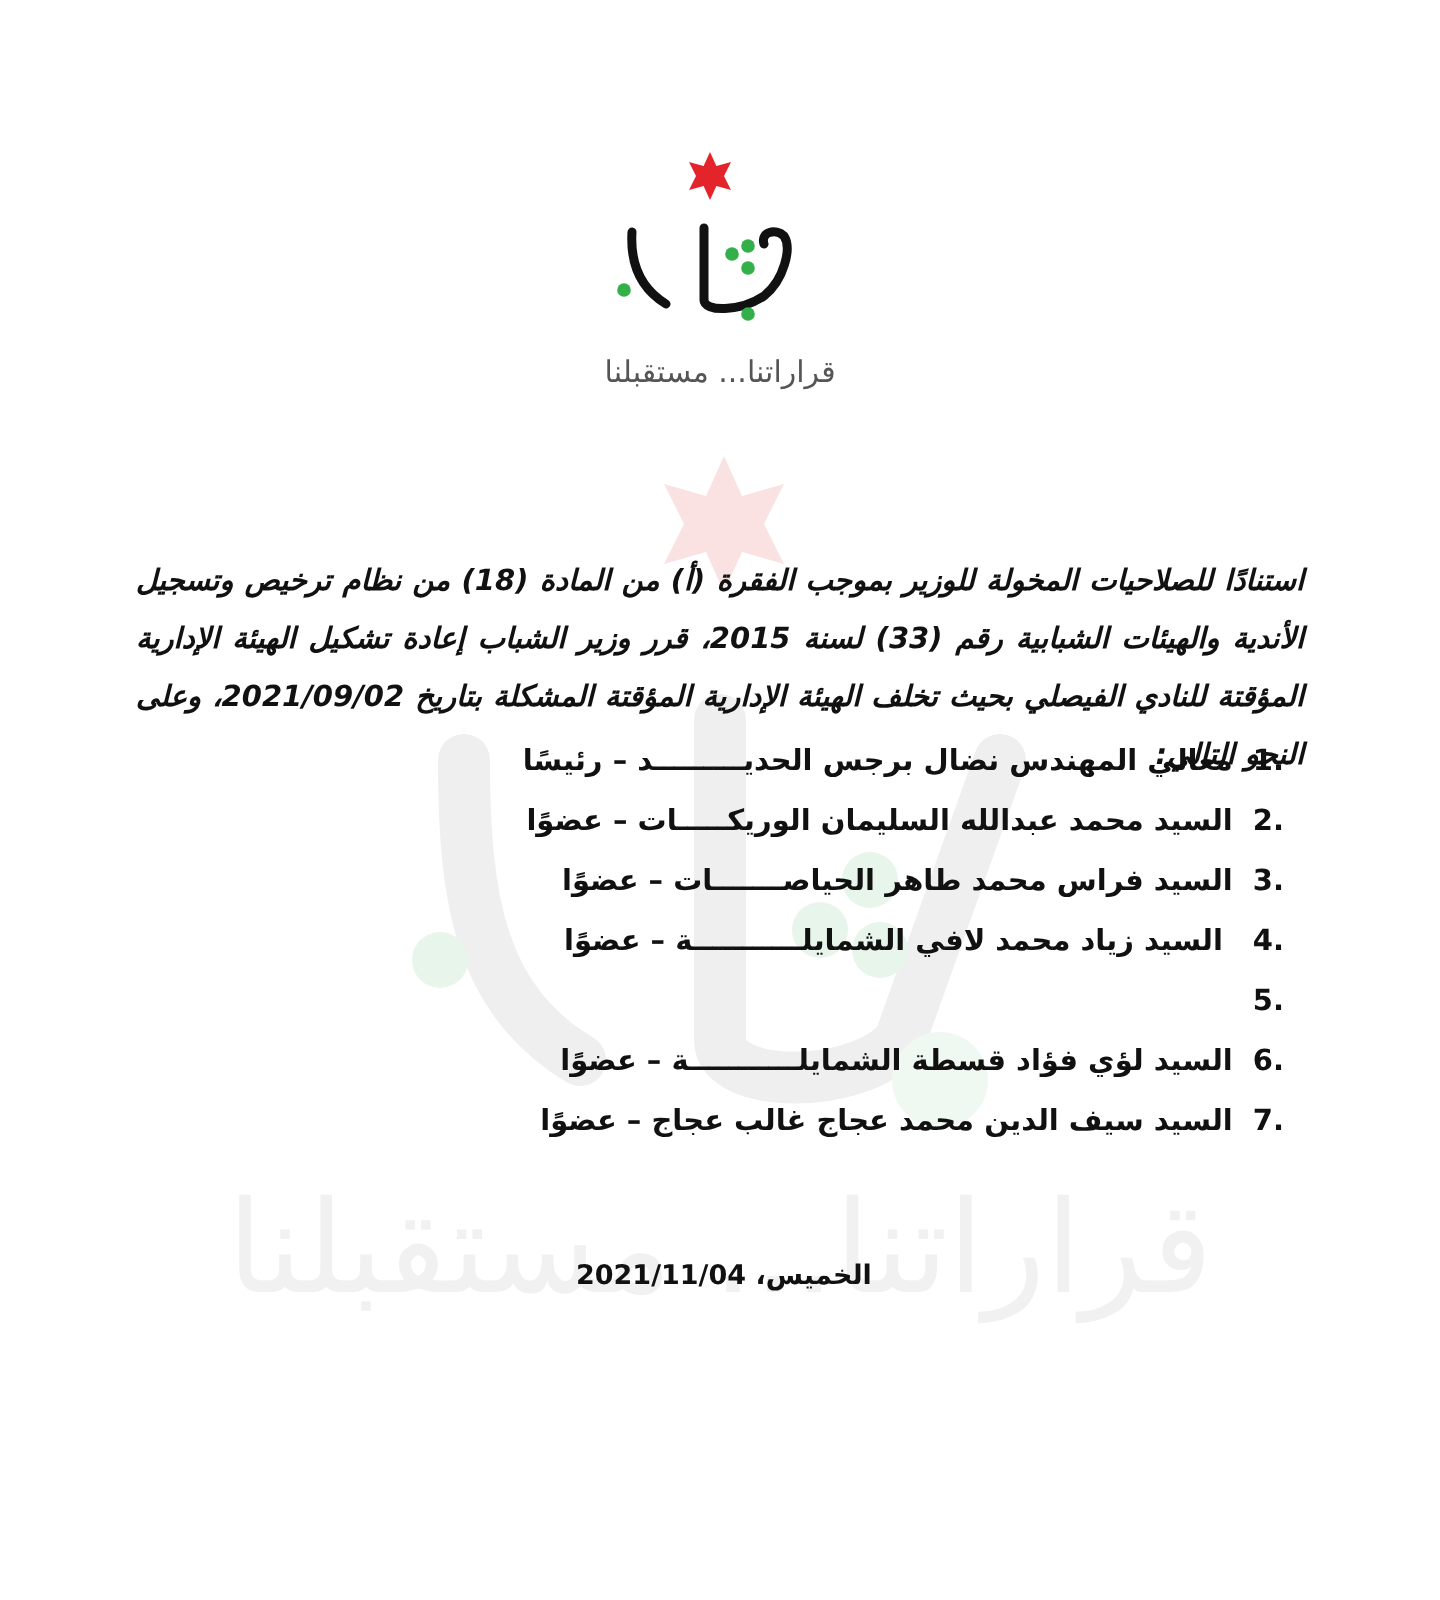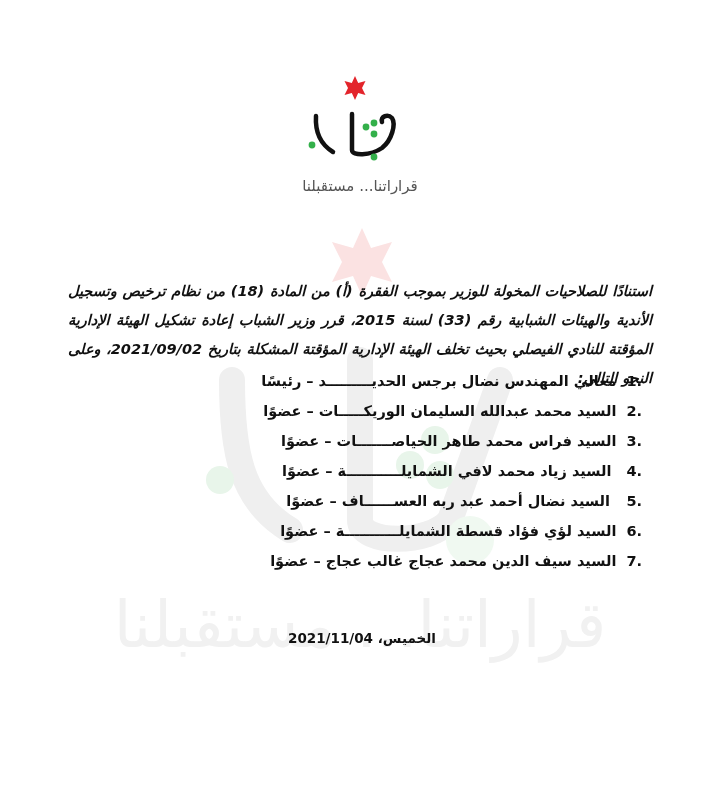--- a/index.html
+++ b/index.html
@@ -95,21 +95,20 @@
     <li class="member">
       <span class="member-num">3.</span>
       <span>السيد فراس محمد طاهر الحياصـــــــات – عضوًا</span>
     </li>
     <li class="member">
       <span class="member-num">4.</span>
       <span>السيد زياد محمد لافي الشمايلـــــــــــة – عضوًا</span>
     </li>
     <li class="member">
       <span class="member-num">5.</span>
-      <span>السيد نضال أحمد عبد ربه العســــــاف – عضوًا</span>
     </li>
     <li class="member">
       <span class="member-num">6.</span>
       <span>السيد لؤي فؤاد قسطة الشمايلـــــــــــة – عضوًا</span>
     </li>
     <li class="member">
       <span class="member-num">7.</span>
       <span>السيد سيف الدين محمد عجاج غالب عجاج – عضوًا</span>
     </li>
   </ol>

